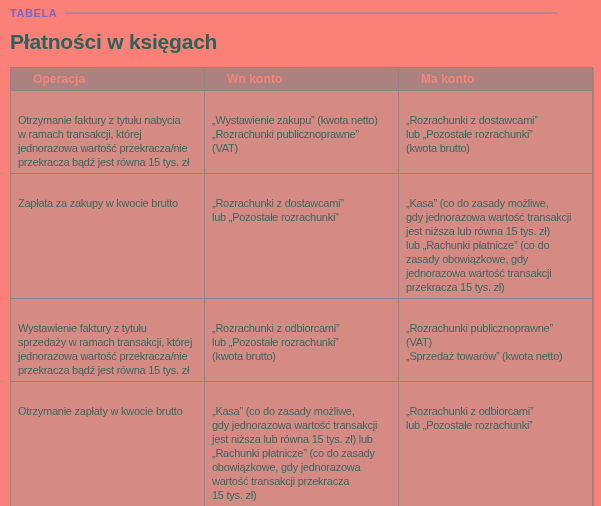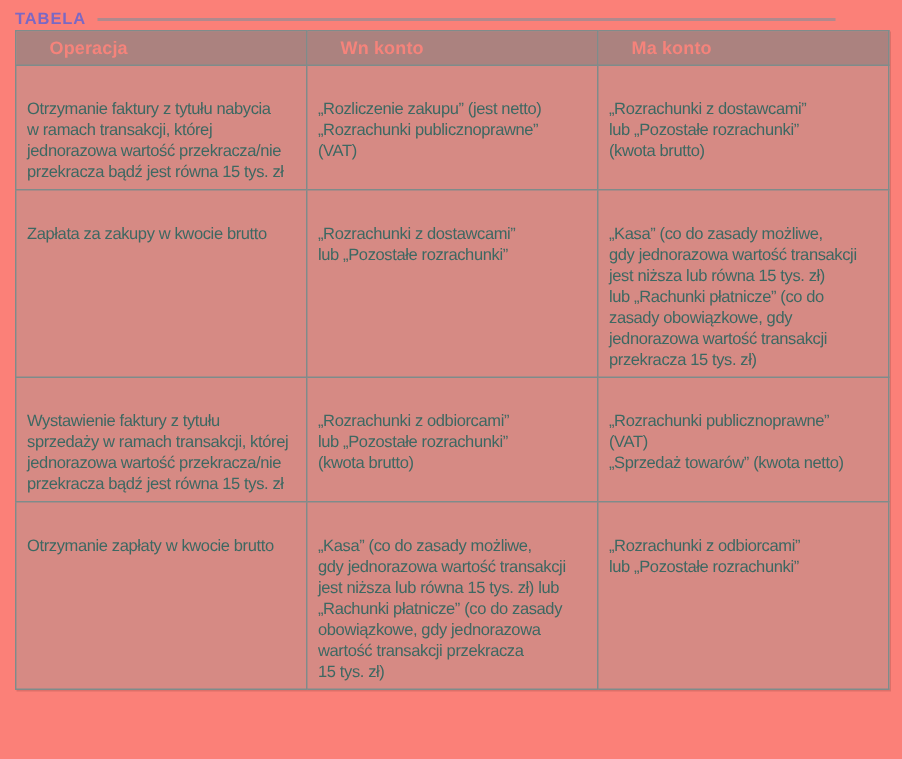--- a/index.html
+++ b/index.html
@@ -60,41 +60,42 @@
 </head>
 <body>
 
 <div class="page">
 
   <div class="kicker-row">
     <span class="kicker">TABELA</span>
     <span class="kicker-rule"></span>
   </div>
 
+  <h1 class="title">Płatności w księgach</h1>
 
   <table class="payments">
     <colgroup>
         <col>
         <col>
         <col>
       </colgroup>
     <thead>
       <tr>
         <th>Operacja</th>
         <th>Wn konto</th>
         <th>Ma konto</th>
       </tr>
     </thead>
     <tbody>
       <tr class="r1">
         <td>Otrzymanie faktury z tytułu nabycia
 w ramach transakcji, której
 jednorazowa wartość przekracza/nie
 przekracza bądź jest równa 15 tys. zł</td>
-        <td>„Rozliczenie zakupu” (jest netto)
+        <td>„Wystawienie zakupu” (kwota netto)
 „Rozrachunki publicznoprawne”
 (VAT)</td>
         <td>„Rozrachunki z dostawcami”
 lub „Pozostałe rozrachunki”
 (kwota brutto)</td>
       </tr>
       <tr class="r2">
         <td>Zapłata za zakupy w kwocie brutto</td>
         <td>„Rozrachunki z dostawcami”
 lub „Pozostałe rozrachunki”</td>

